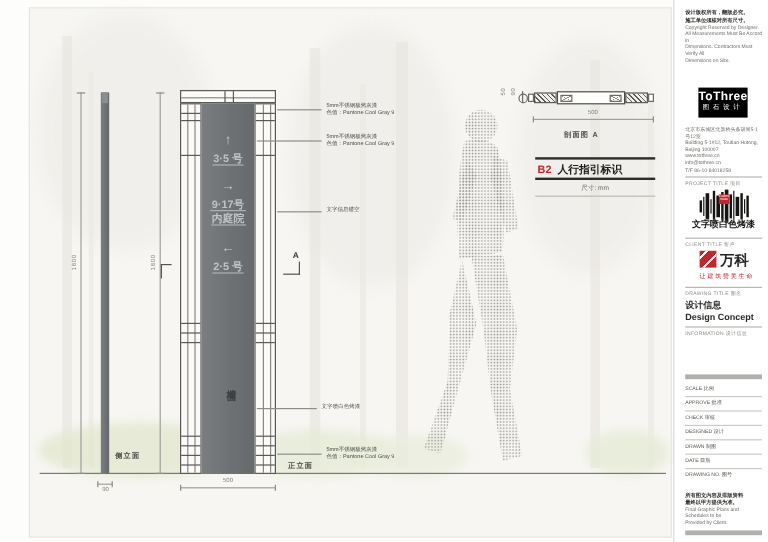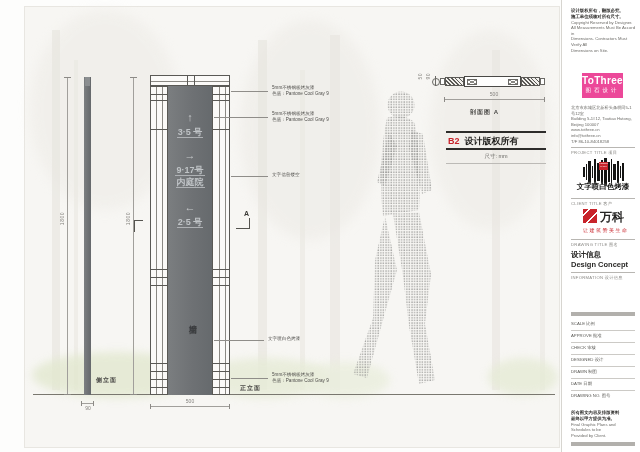--- a/index.html
+++ b/index.html
@@ -45,21 +45,21 @@
   .unit{font-size:5.5px;color:#6e6d69;}
   
   #sidebar{left:561px;top:0;width:79px;height:452px;background:#ffffff;border-left:1px solid #d7d5d0;box-sizing:border-box;}
   .sb{left:9px;width:64px;}
   .sb-cn{font-size:4.4px;line-height:5.8px;color:#2b2a28;font-weight:bold;}
   .sb-en{font-size:4.2px;line-height:5.6px;color:#6d6c68;}
   .sb-head{font-size:4.2px;color:#8b8a86;letter-spacing:.3px;}
   .sb-rule{height:1px;background:#b8b6b2;}
   .sb-bar{height:3.5px;background:#b2b0ac;}
   .fieldrow{font-size:4.3px;color:#5a5955;border-bottom:1px solid #cccac6;height:11px;line-height:9px;}
-  #tothreebox{background:#ec4899;color:#fff;text-align:center;}
+  #tothreebox{background:#000000;color:#fff;text-align:center;}
   #tothree-name{font-size:10px;font-weight:bold;line-height:12px;letter-spacing:.3px;}
   #tothree-sub{font-size:5.5px;letter-spacing:3px;line-height:7px;}
   .bars{display:flex;align-items:center;justify-content:center;gap:1px;}
   .bars i{display:block;background:#141413;}
   #fp-tag{background:#c8242b;color:#fff;font-size:2.5px;text-align:center;line-height:3px;overflow:hidden;}
   #vanke-mark{background:
       linear-gradient(135deg,transparent 0 18%,#fff 18% 26%,transparent 26% 58%,#fff 58% 66%,transparent 66%),#c8242b;}
 </style>
 </head>
 <body>
@@ -215,21 +215,21 @@
 <div class="abs" style="left:540px;top:78px;width:5px;height:7px;border:1px solid #6a6965;box-sizing:border-box;background:#fff;"></div>
 
 <div class="abs dimh" style="left:444px;top:99px;width:101px;"></div>
 <div class="abs tickv" style="left:444px;top:97px;"></div>
 <div class="abs tickv" style="left:544px;top:97px;"></div>
 <div class="abs dimtext" style="left:474px;top:91px;width:40px;">500</div>
 <div class="abs viewlabel" style="left:470px;top:108px;">剖面图 A</div>
 
 <div class="abs thickrule" style="left:446px;top:131px;width:100px;"></div>
 <div class="abs" id="b2row" style="left:448px;top:135px;width:98px;">
-  <span id="b2code">B2</span><span>设计版权所有</span>
+  <span id="b2code">B2</span><span>人行指引标识</span>
 </div>
 <div class="abs thickrule" style="left:446px;top:148px;width:100px;"></div>
 <div class="abs unit" style="left:448px;top:153px;width:96px;text-align:center;">尺寸: mm</div>
 <div class="abs thinrule" style="left:446px;top:163px;width:100px;"></div>
 
 <div class="abs" id="sidebar">
 
   <div class="abs sb" style="top:8px;">
     <div class="sb-cn">设计版权所有，翻版必究。</div>
     <div class="sb-cn">施工单位须核对所有尺寸。</div>

